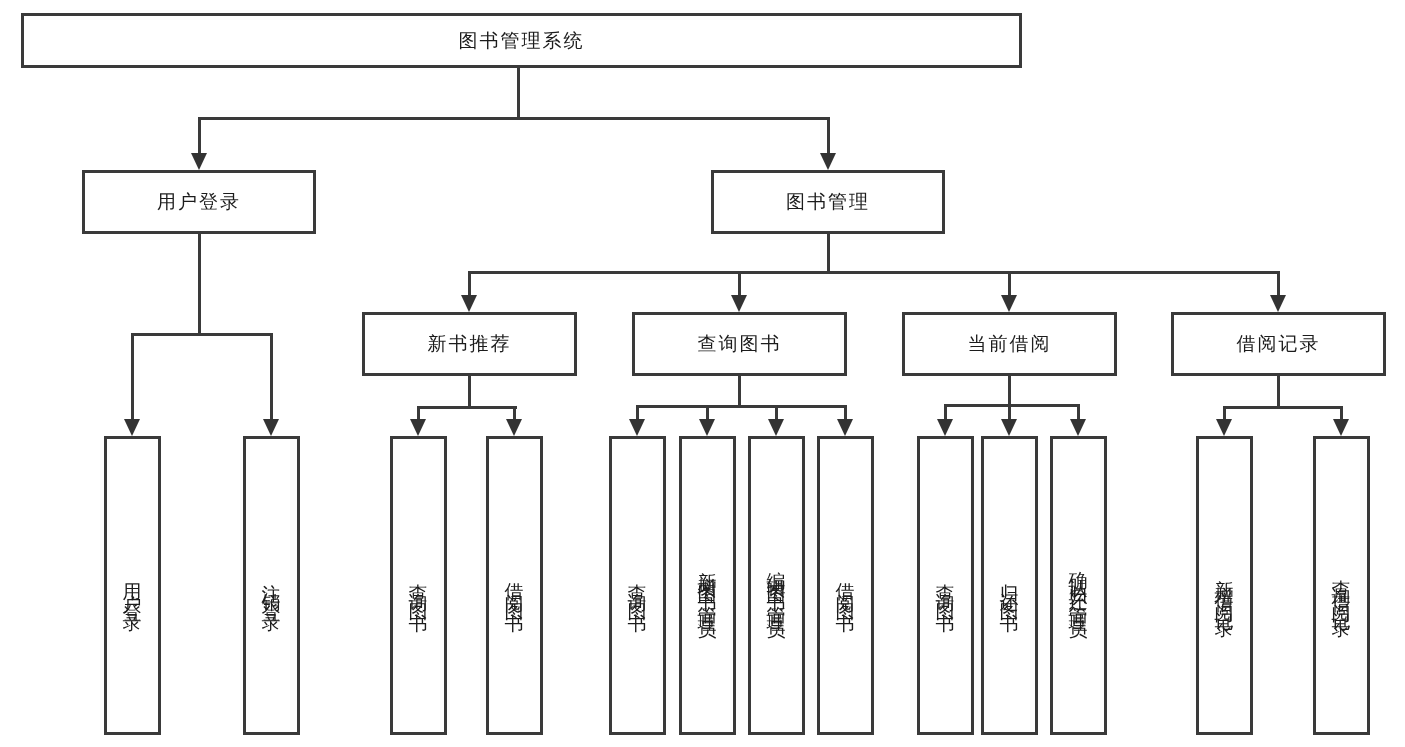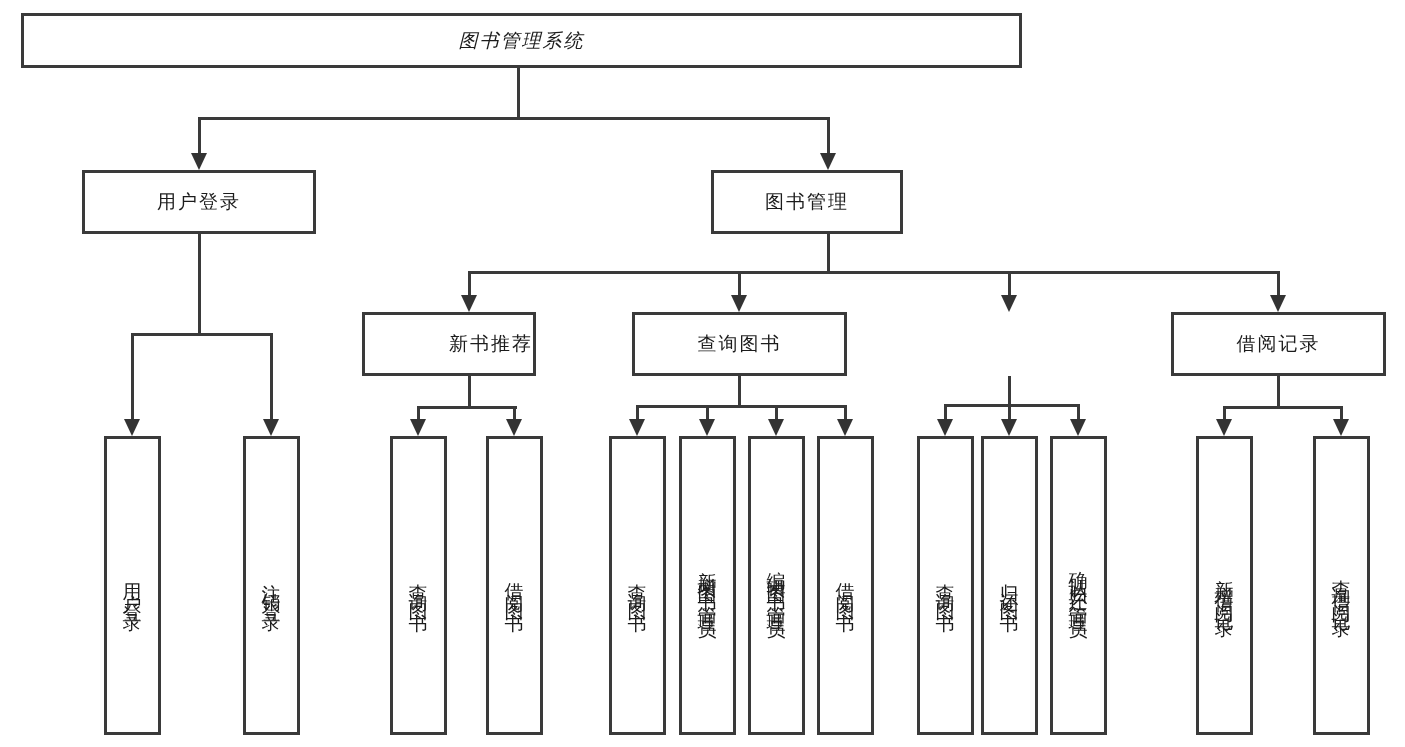--- a/index.html
+++ b/index.html
@@ -27,36 +27,39 @@
     color:#a6a6a6; font-size:21px; letter-spacing:1px;
     text-shadow:1px 2px 0 rgba(190,60,60,0.35);
     white-space:nowrap;
   }
 </style>
 </head>
 <body>
 
 <div class="stage">
 
-  <div class="box" style="left:21px; top:13px; width:1001px; height:55px;font-style:italic;">
+  <div class="box" style="left:21px; top:13px; width:1001px; height:55px;">
     <span>图书管理系统</span>
   </div>
 
   <div class="box" style="left:82px; top:170px; width:234px; height:64px;">
     <span>用户登录</span>
   </div>
-  <div class="box" style="left:711px; top:170px; width:192px; height:64px;">
+  <div class="box" style="left:711px; top:170px; width:234px; height:64px;">
     <span>图书管理</span>
   </div>
 
-  <div class="box" style="left:362px; top:312px; width:174px; height:64px;justify-content:flex-end;">
+  <div class="box" style="left:362px; top:312px; width:215px; height:64px;">
     <span>新书推荐</span>
   </div>
   <div class="box" style="left:632px; top:312px; width:215px; height:64px;">
     <span>查询图书</span>
+  </div>
+  <div class="box" style="left:902px; top:312px; width:215px; height:64px;">
+    <span>当前借阅</span>
   </div>
   <div class="box" style="left:1171px; top:312px; width:215px; height:64px;">
     <span>借阅记录</span>
   </div>
 
   <div class="box vbox" style="left:104px; top:436px; width:57px; height:299px;">
     <span>用户登录</span>
   </div>
   <div class="box vbox" style="left:243px; top:436px; width:57px; height:299px;">
     <span>注销登录</span>

